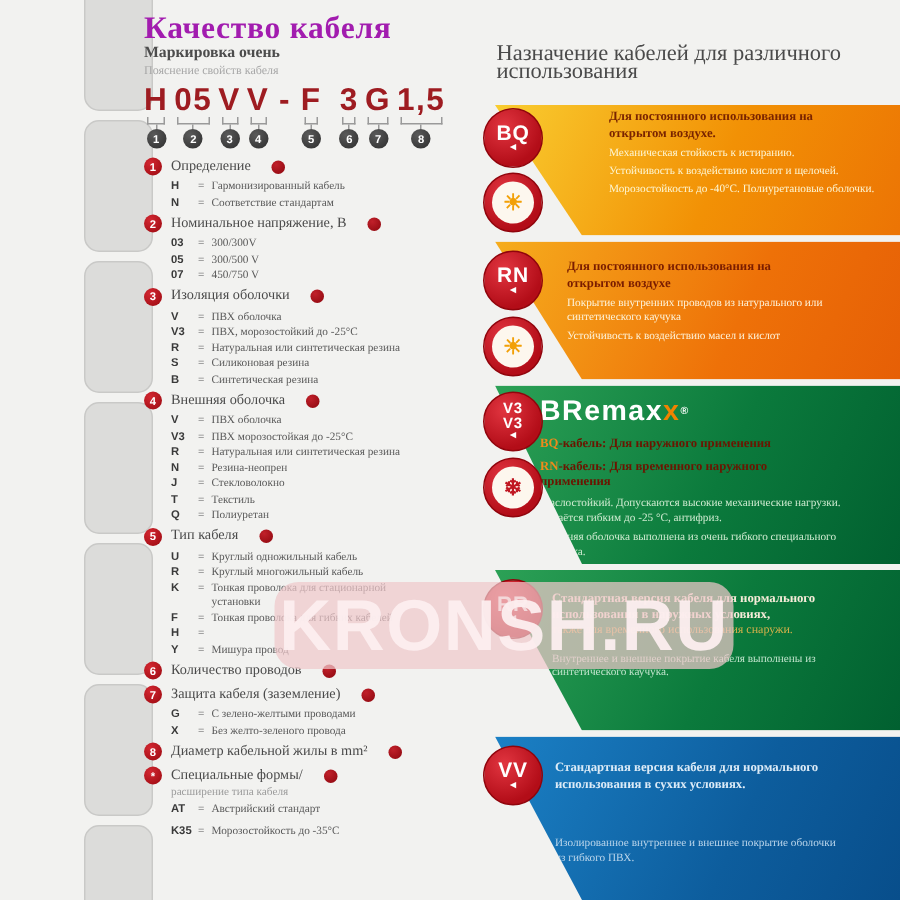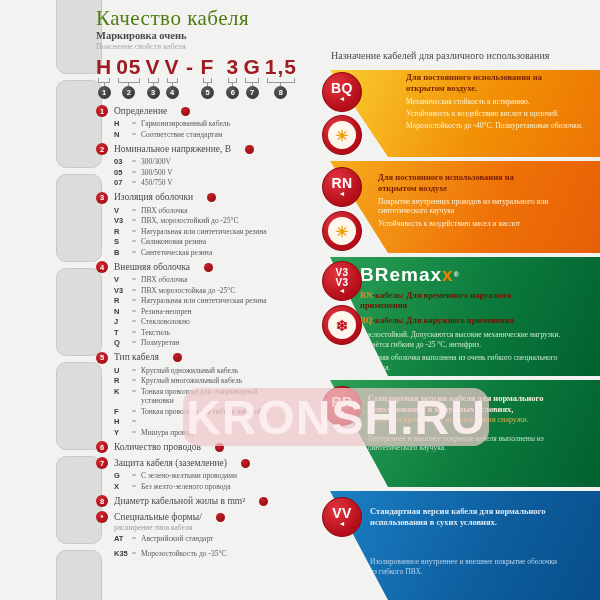--- a/index.html
+++ b/index.html
@@ -5,21 +5,21 @@
   html,body{margin:0;padding:0;background:#e9e9e7}
   #stage{position:relative;width:600px;height:600px;background:#f2f2f0;overflow:hidden;
          font-family:"Liberation Serif",serif;color:#444}
 
   
   .side-tab{position:absolute;left:56px;width:44px;height:86px;background:#dcdcda;
             border:1px solid #c9c9c7;border-radius:10px}
 
   
   #left-col{position:absolute;left:96px;top:7px;width:230px}
-  .page-title{font-size:21px;font-weight:normal;color:#4d7c0f;line-height:23px;letter-spacing:.5px}
+  .page-title{font-size:21px;font-weight:bold;color:#a21caf;line-height:23px;letter-spacing:.5px}
   .page-subtitle{font-size:12.5px;color:#8f8f8f;line-height:15px;margin-bottom:7px}
   .mark-heading{font-size:10.5px;font-weight:bold;color:#4c4c4c;line-height:12px}
   .mark-subheading{font-size:8px;color:#a8a8a8;line-height:9px;margin-bottom:5px}
 
   #marking-row{display:flex;align-items:flex-start;margin-bottom:6px}
   .mgroup{display:flex;flex-direction:column;align-items:center;margin-right:4px}
   .mgroup .letters{font-family:"Liberation Sans",sans-serif;font-weight:bold;font-size:21px;
                    line-height:21px;color:#9e1c21;letter-spacing:1px}
   .mgroup .bracket{align-self:stretch;height:4px;border:1px solid #9a9a9a;border-top:none;margin:1px 2px 0}
   .mgroup .stem{width:1px;height:3px;background:#9a9a9a}
@@ -41,21 +41,21 @@
            background:radial-gradient(circle at 35% 30%,#c1202a,#8c070e);margin-left:14px}
   .sec-sub{font-size:7.5px;color:#9c9c9c;margin-left:18px;line-height:9px}
   .sec-items{margin:2px 0 0 18px}
   .item{display:flex;line-height:9.5px;margin-bottom:1px}
   .item .code{font-family:"Liberation Sans",sans-serif;font-weight:bold;font-size:7.5px;color:#3a3a3a;width:18px;flex:none}
   .item .sep{font-size:7.5px;color:#8a8a8a;width:9px;flex:none}
   .item .desc{font-size:7.5px;color:#5a5a5a;max-width:128px}
   .item.gap{margin-top:5px}
 
   
-  #right-heading{position:absolute;left:331px;top:50px;width:266px;font-size:10px;color:#4a4a4a;
+  #right-heading{position:absolute;left:331px;top:30px;width:266px;font-size:15px;color:#4a4a4a;
                  line-height:12px}
   .banner-wrap{position:absolute;left:330px;width:270px}
   .banner{position:absolute;left:0;top:0;right:0;bottom:0;
           clip-path:polygon(0 0,100% 0,100% 100%,58px 100%)}
   .b1{background:linear-gradient(115deg,#f9cd30,#f29105 55%,#ec7404)}
   .b2{background:linear-gradient(115deg,#f6ad1d,#ee7108 60%,#e65f06)}
   .b3,.b4{background:linear-gradient(115deg,#2ca156,#0b7a3c 55%,#016030)}
   .b5{background:linear-gradient(115deg,#1b80c5,#0d5d9d 60%,#084e8b)}
 
   .badge{position:absolute;left:-8px;width:38px;height:38px;border-radius:50%;
@@ -433,22 +433,22 @@
       <span class="inner">
           <span class="sun-glyph">☀</span>
         </span>
     </div>
   </div>
 
   <div class="banner-wrap" style="top:257px;height:119px">
     <div class="banner b3">
       <div class="b-content">
         <div class="logo-line"><span>BRemax</span><span class="x2">x</span><span class="reg">®</span></div>
+        <div class="code-line"><span class="cl-code">BQ</span><span class="cl-text">-кабель: Для наружного применения</span></div>
         <div class="code-line"><span class="cl-code">RN</span><span class="cl-text">-кабель: Для временного наружного применения</span></div>
-        <div class="code-line"><span class="cl-code">BQ</span><span class="cl-text">-кабель: Для наружного применения</span></div>
         <div class="b-line">Маслостойкий. Допускаются высокие механические нагрузки. Остаётся гибким до -25 °C, антифриз.</div>
         <div class="b-line">Внешняя оболочка выполнена из очень гибкого специального пластика.</div>
       </div>
     </div>
     <div class="badge" style="top:4px">
       <span class="bcode two">V3</span>
       <span class="bcode two">V3</span>
       <span class="arrow">◄</span>
     </div>
     <div class="badge icon-badge" style="top:48px">

